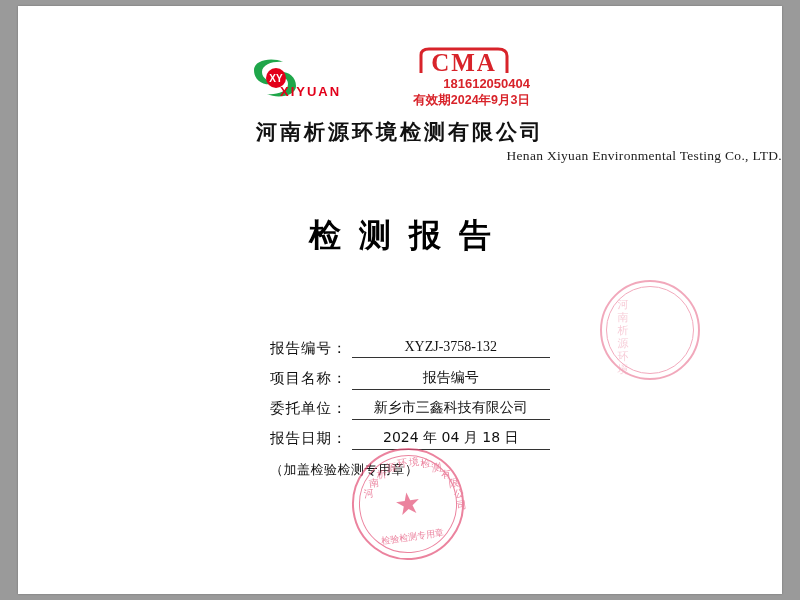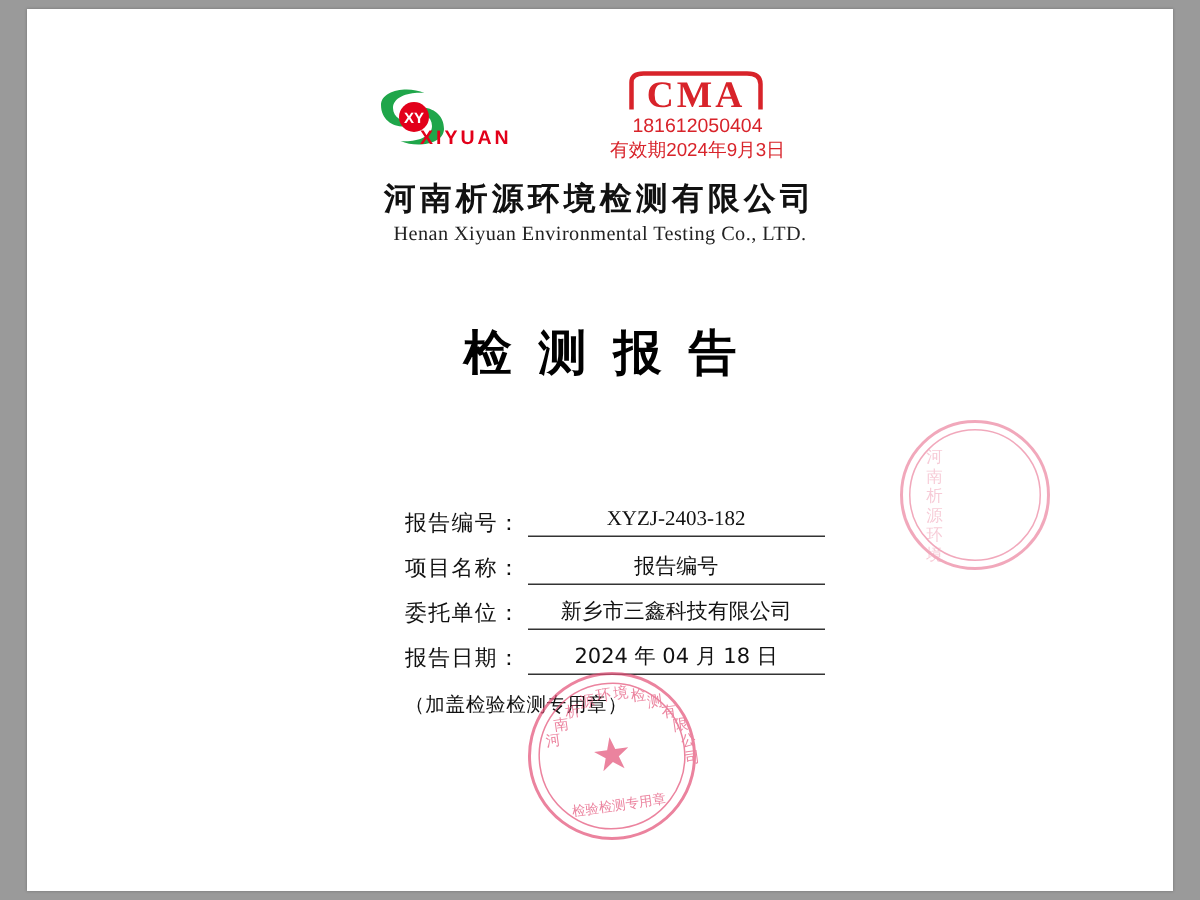--- a/index.html
+++ b/index.html
@@ -80,24 +80,24 @@
     position: absolute;
     left: 18px;
     top: -2px;
     width: 92px;
     height: 30px;
   }
   .cma-line {
     position: absolute;
     left: 0;
     width: 130px;
-    text-align: center;
+    text-align: right;
     font-family: "Liberation Sans", sans-serif;
     font-size: 13px;
-    font-weight: normal;
+    font-weight: bold;
     color: #d8232a;
     letter-spacing: 0px;
   }
   .cma-line.l1 { top: 28px; }
   .cma-line.l2 { top: 44px; font-size: 12.5px; }
 
   
   .company-cn {
     position: absolute;
     top: 112px;
@@ -108,21 +108,21 @@
     font-size: 21px;
     font-weight: bold;
     color: #111;
     letter-spacing: 3px;
   }
   .company-en {
     position: absolute;
     top: 142px;
     left: 0;
     width: 100%;
-    text-align: center;
+    text-align: right;
     font-family: "Liberation Serif", serif;
     font-size: 13.5px;
     color: #222;
     letter-spacing: 0.3px;
   }
 
   
   .doc-title {
     position: absolute;
     top: 208px;
@@ -293,21 +293,21 @@
   </div>
 
   <div class="company-cn">河南析源环境检测有限公司</div>
   <div class="company-en">Henan Xiyuan Environmental Testing Co., LTD.</div>
 
   <div class="doc-title">检测报告</div>
 
   <div class="fields">
     <div class="field-row">
       <span class="field-label">报告编号：</span>
-      <span class="field-value">XYZJ-2403-182</span>
+      <span class="field-value">XYZJ-3758-132</span>
     </div>
     <div class="field-row">
       <span class="field-label">项目名称：</span>
       <span class="field-value cjk">报告编号</span>
     </div>
     <div class="field-row">
       <span class="field-label">委托单位：</span>
       <span class="field-value cjk">新乡市三鑫科技有限公司</span>
     </div>
     <div class="field-row">

